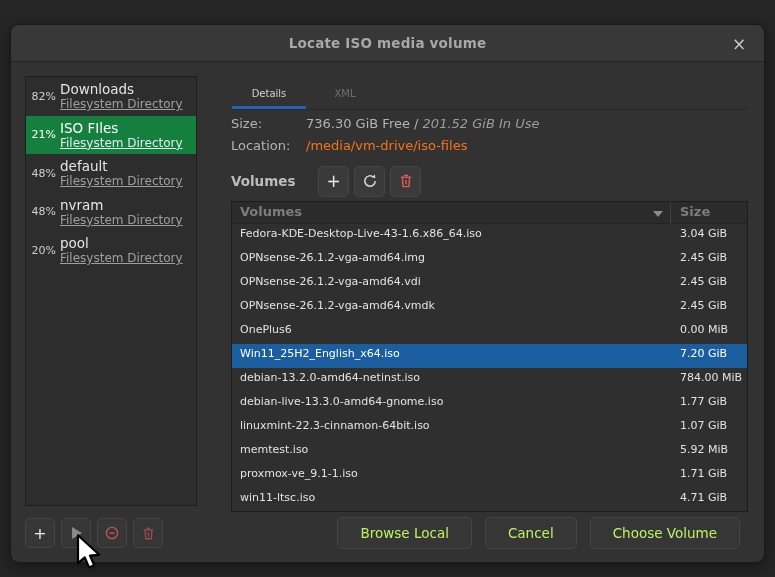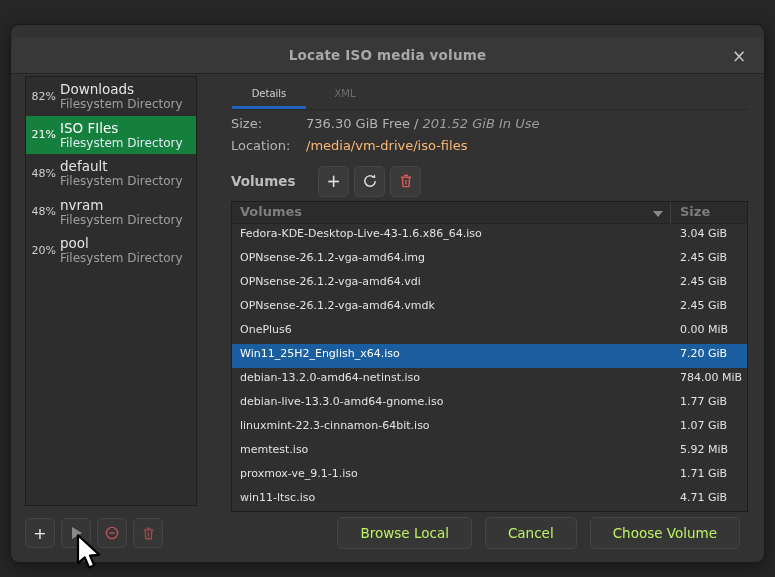--- a/index.html
+++ b/index.html
@@ -13,40 +13,40 @@
   .dialog {
     position:absolute; left:10px; top:24px; width:755px; height:539px;
     background:#323232; border:1px solid #1a1a1a; border-radius:9px;
     box-shadow:0 4px 16px rgba(0,0,0,.45);
   }
   
   .titlebar {
     position:absolute; left:0; top:0; width:100%; height:37px;
     background:#383838; border-bottom:1px solid #242424;
     border-radius:8px 8px 0 0;
-    display:flex; align-items:center; justify-content:center;margin-top:12px;
+    display:flex; align-items:center; justify-content:center;
   }
   .title { font-size:13.5px; font-weight:bold; color:#a8a8a8; letter-spacing:.2px; }
   .close-btn {
     position:absolute; right:14px; top:8px; width:22px; height:22px;
     color:#c6c6c6; font-size:17px; line-height:22px; text-align:center; cursor:default;
   }
   
   .sidebar {
     position:absolute; left:14px; top:51px; width:172px; height:430px;
     background:#2d2d2d; border:1px solid #1d1d1d; overflow:hidden;
   }
   .pool-item { height:38.5px; display:flex; align-items:center; }
   .pool-item.selected { background:#15803d; }
   .pool-pct {
     width:34px; flex:0 0 34px; text-align:right; font-size:11px; color:#cfcfcf; padding-right:4px;
   }
   .pool-text { overflow:hidden; }
   .pool-name { font-size:13.5px; color:#e4e4e4; line-height:16px; white-space:nowrap; }
-  .pool-type { font-size:12px; color:#9f9f9f; line-height:14px; white-space:nowrap; }
+  .pool-type { font-size:12px; color:#9f9f9f; line-height:14px; white-space:nowrap;text-decoration:underline; }
   .pool-item.selected .pool-pct,
   .pool-item.selected .pool-name { color:#ffffff; }
   .pool-item.selected .pool-type { color:#e2eaf4; }
   
   .tabbar {
     position:absolute; left:220px; top:52px; width:517px; height:33px;
     display:flex; border-bottom:1px solid #282828;
   }
   .tab {
     width:76px; height:100%; display:flex; align-items:center; justify-content:center;
@@ -56,21 +56,21 @@
   .tab.selected::after {
     content:""; position:absolute; left:1px; right:1px; bottom:0; height:3px; background:#1f63bb;
   }
   
   .detail-row { position:absolute; left:220px; width:517px; height:18px; font-size:13px; white-space:nowrap; }
   .detail-row.size-row { top:91px; }
   .detail-row.loc-row  { top:113px; }
   .detail-label { display:inline-block; width:75px; color:#b3b3b3; }
   .detail-value { color:#b3b3b3; }
   .detail-value .in-use { font-style:italic; color:#9d9d9d; }
-  .loc-row .detail-value { color:#fdba74; }
+  .loc-row .detail-value { color:#f97316; }
   
   .vol-head { position:absolute; left:220px; top:140px; width:517px; height:32px; display:flex; align-items:center; }
   .vol-title { font-size:13.5px; font-weight:bold; color:#bdbdbd; width:87px; }
   .icon-btn {
     width:31px; height:31px; margin-right:5px; background:#3a3a3a;
     border:1px solid #464646; border-radius:5px;
     display:flex; align-items:center; justify-content:center;
   }
   .plus-glyph { color:#e8e8e8; font-size:17px; line-height:17px; font-weight:normal; }
   

